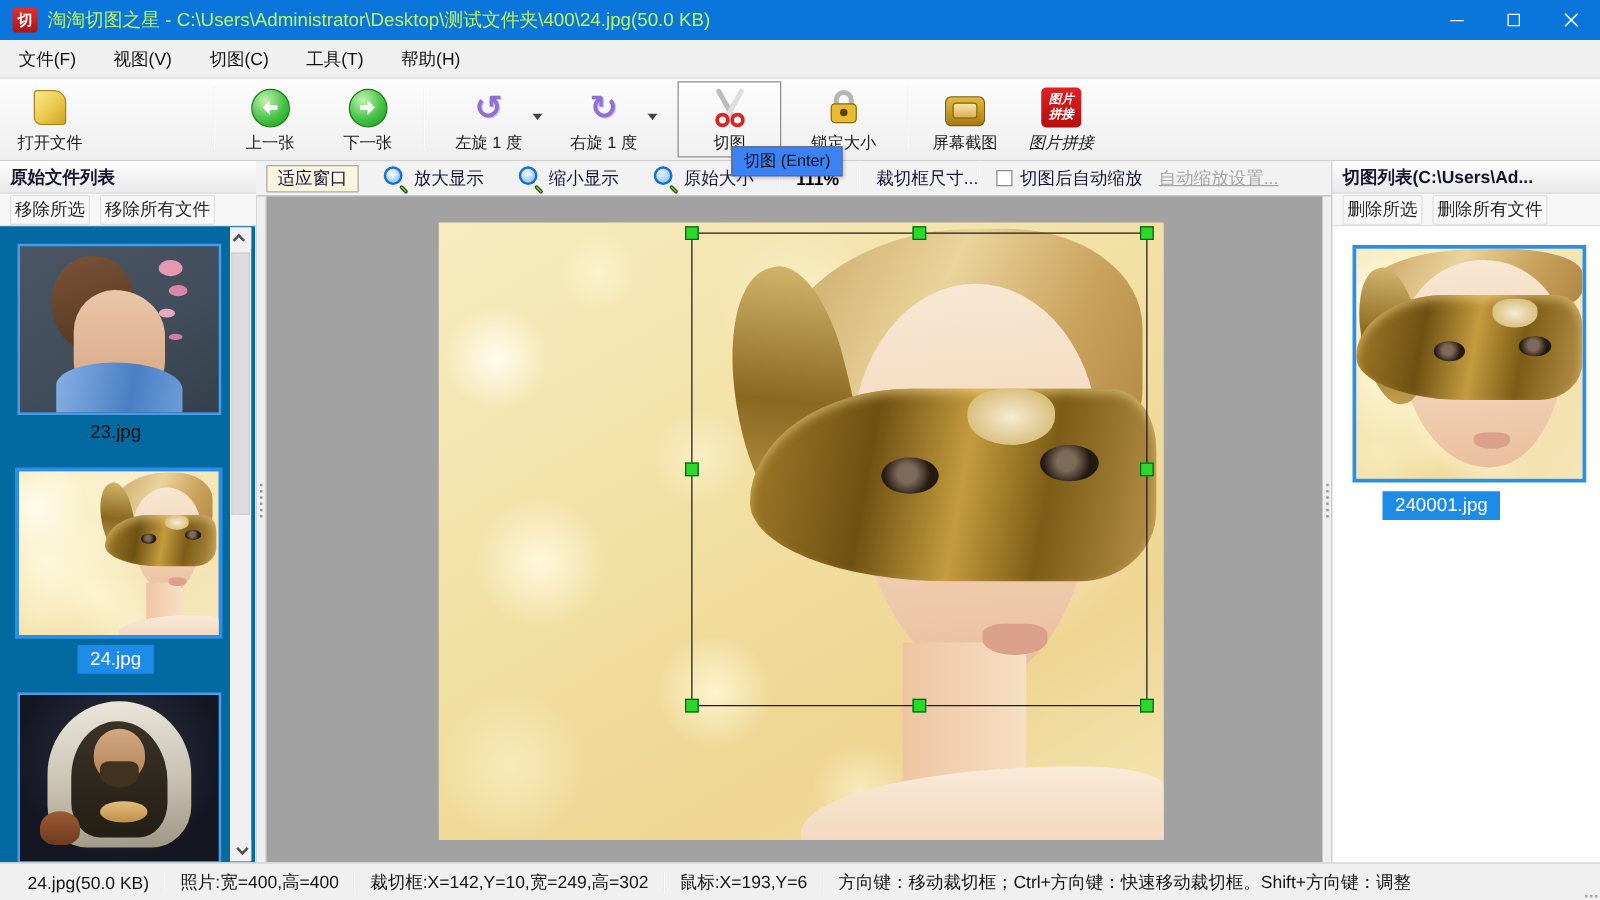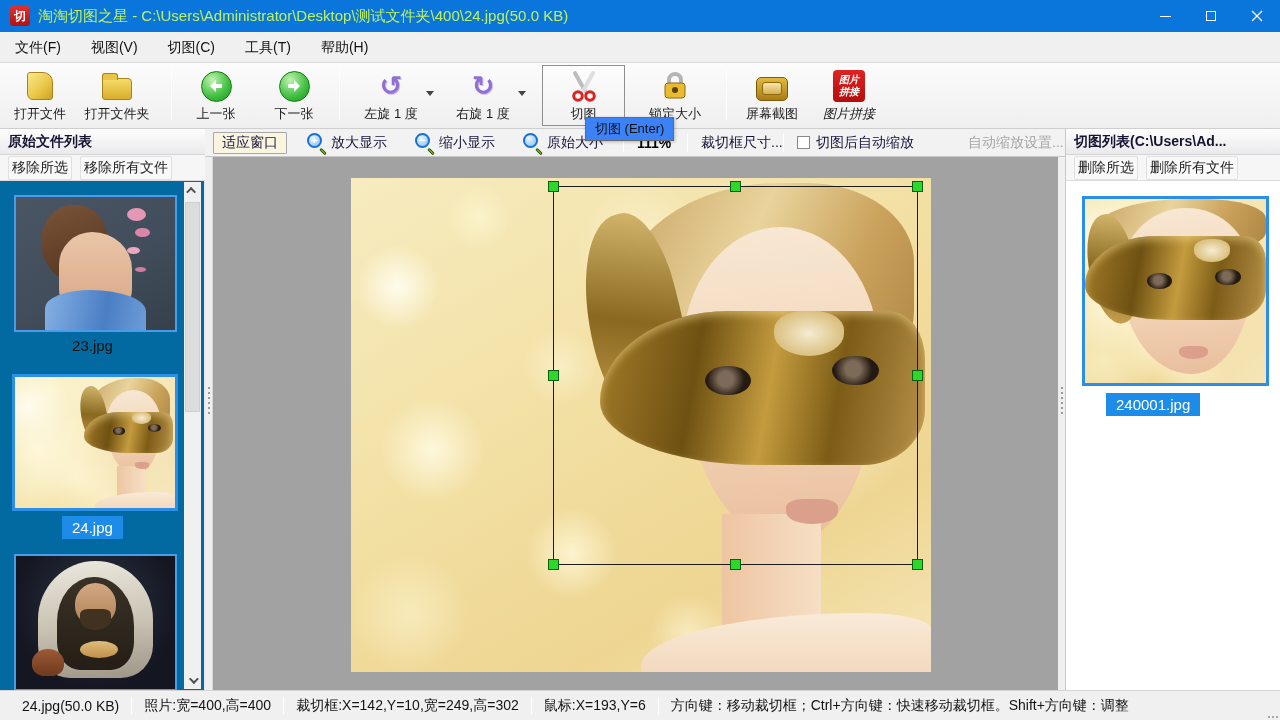--- a/index.html
+++ b/index.html
@@ -179,26 +179,20 @@
 
   <div class="toolbar">
     <div class="hoverbox"></div>
 
     <div class="tbtn" style="left:8px;width:64px;">
       <div class="ico">
           <div class="ico-file"></div>
         </div>
       <div class="tlabel">打开文件</div>
     </div>
-    <div class="tbtn" style="left:74px;width:86px;">
-      <div class="ico">
-          <div class="ico-folder"></div>
-        </div>
-      <div class="tlabel">打开文件夹</div>
-    </div>
     <div class="tsep" style="left:171px;"></div>
 
     <div class="tbtn" style="left:184px;width:64px;">
       <div class="ico">
         <div class="ico-circle">
             <svg width="16" height="14" viewBox="0 0 16 14">
               <path d="M8 1 L2 7 L8 13 Z" fill="#fff"></path>
               <rect x="7" y="5" width="7" height="4" fill="#fff"></rect>
             </svg>
           </div>
@@ -364,21 +358,21 @@
     <div class="vt-item pct" style="left:432px;">111%</div>
     <div class="vsep" style="left:482px;"></div>
 
     <div class="vt-item" style="left:496px;">裁切框尺寸...</div>
     <div class="vsep" style="left:578px;"></div>
 
     <div class="vt-item" style="left:592px;">
       <span class="checkbox"></span>
       <span>切图后自动缩放</span>
     </div>
-    <div class="vt-item gray-label" style="left:763px;">自动缩放设置...</div>
+    <div class="vt-item gray-label" style="left:722px;text-decoration:underline;">自动缩放设置...</div>
   </div>
 
   <div class="canvas">
     <div class="splitter-grip" style="left:0;top:0;height:533px;">
         <div class="grip-dots" style="top:230px;"></div>
       </div>
 
     <div class="gold-photo" style="left:146px;top:21px;width:580px;height:494px;">
       <div class="hair"></div>
       <div class="face"></div>

